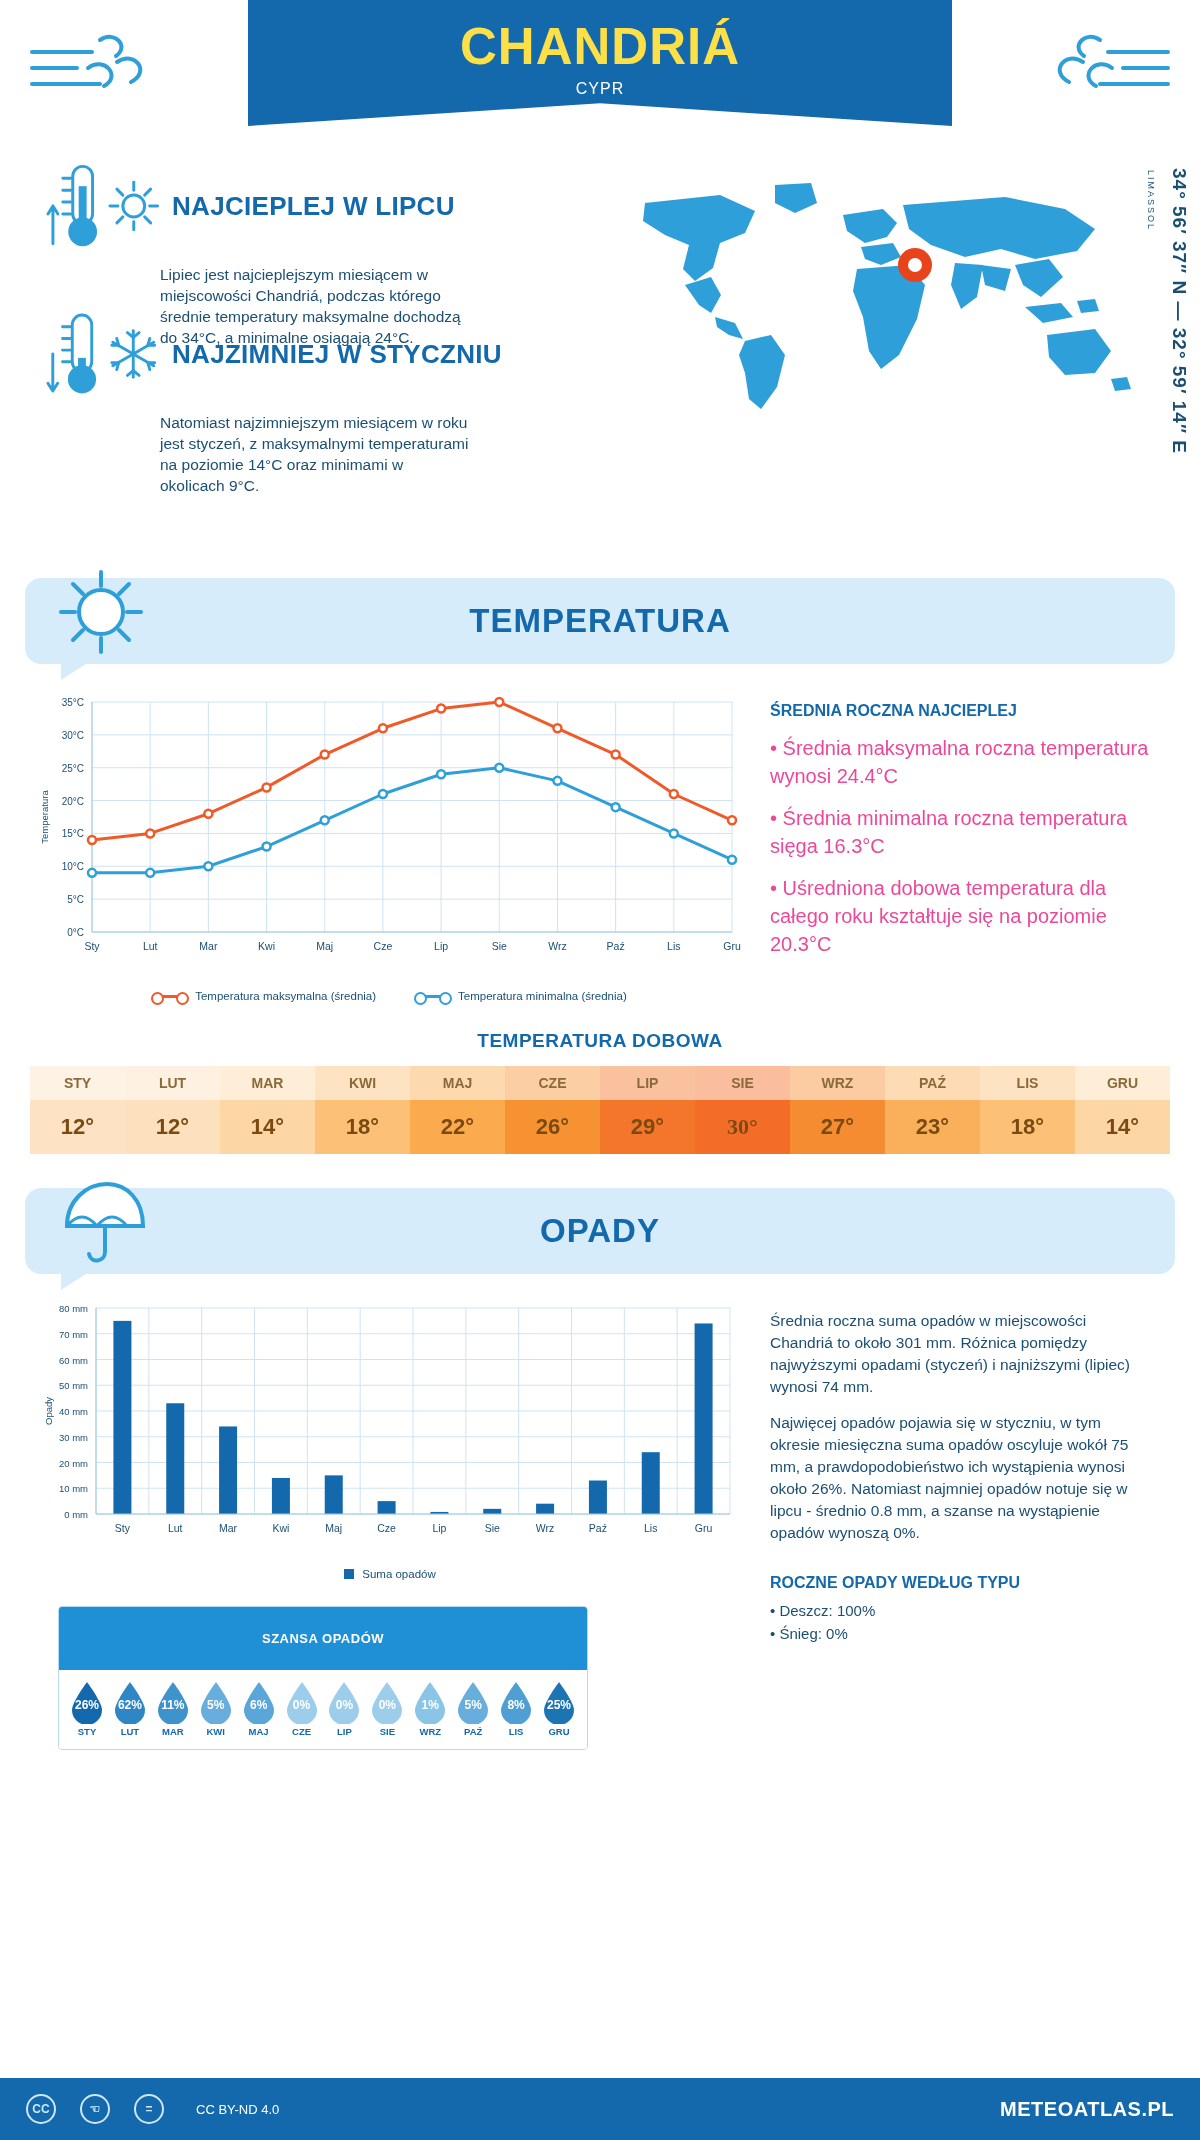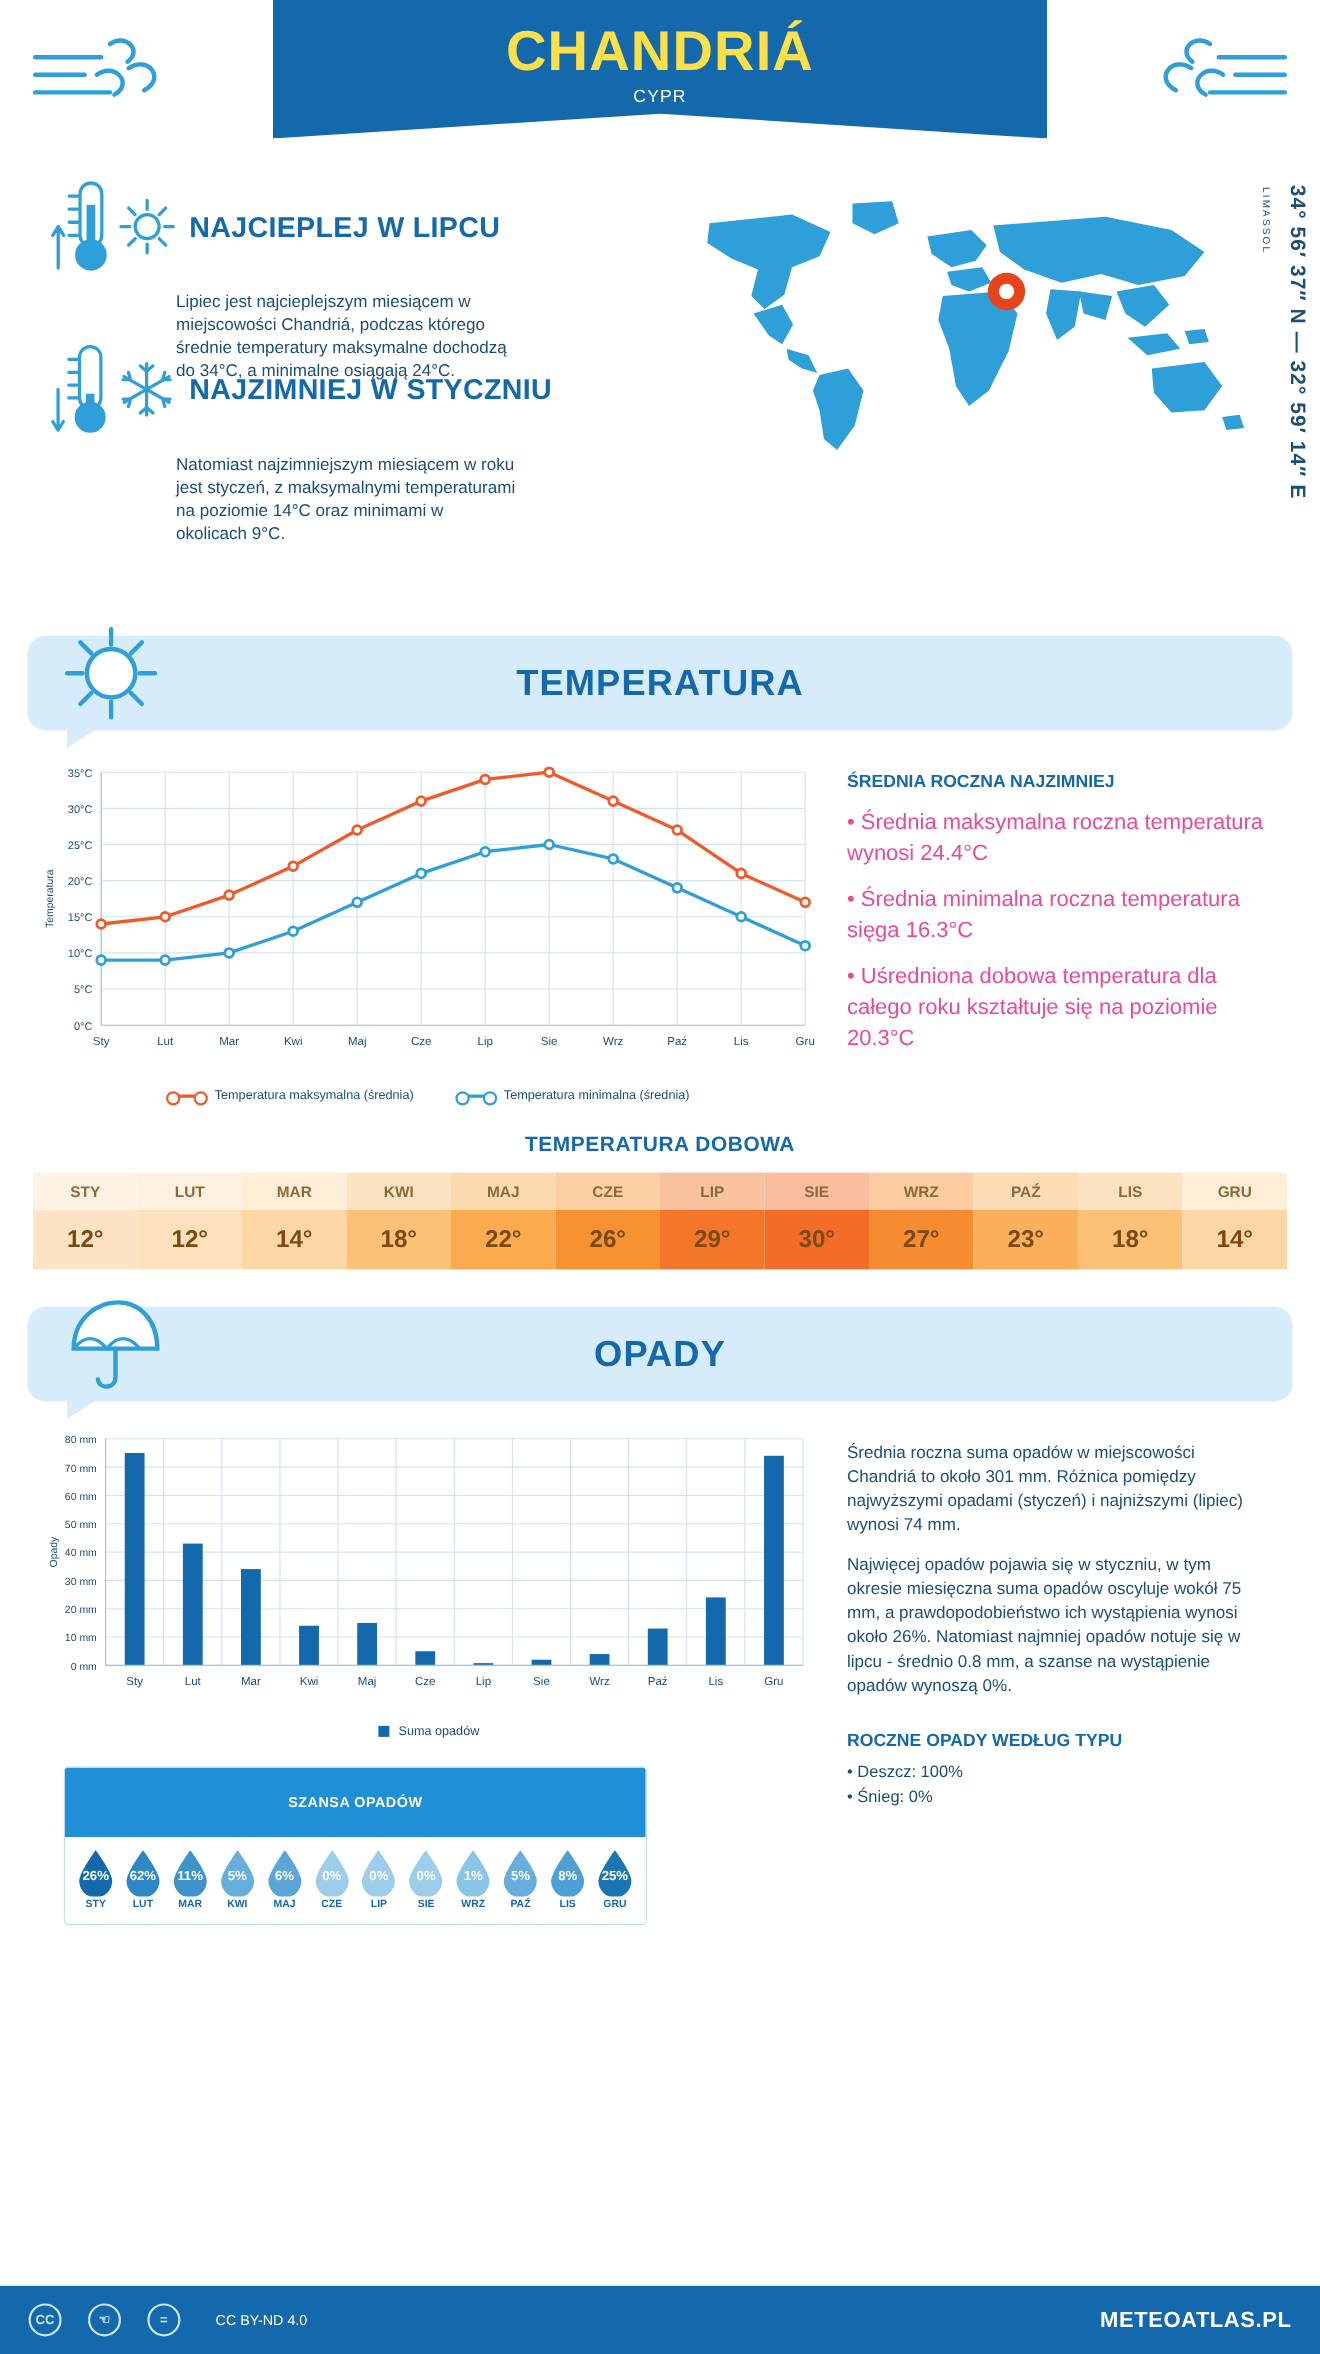--- a/index.html
+++ b/index.html
@@ -380,21 +380,21 @@
             <span class="legend-line" style="color:#ef5a28;background:#ef5a28"></span>
             <span>Temperatura maksymalna (średnia)</span>
           </div>
           <div class="legend-item">
             <span class="legend-line" style="color:#2e9fd8;background:#2e9fd8"></span>
             <span>Temperatura minimalna (średnia)</span>
           </div>
         </div>
       </div>
       <div class="side-box">
-        <div class="side-title">ŚREDNIA ROCZNA NAJZIMNIEJ</div>
+        <div class="side-title">ŚREDNIA ROCZNA NAJCIEPLEJ</div>
         <div class="side-item">• Średnia maksymalna roczna temperatura wynosi 24.4°C</div>
         <div class="side-item">• Średnia minimalna roczna temperatura sięga 16.3°C</div>
         <div class="side-item">• Uśredniona dobowa temperatura dla całego roku kształtuje się na poziomie 20.3°C</div>
       </div>
     </div>
 
     <div class="table-title">TEMPERATURA DOBOWA</div>
     <table class="daily">
       <thead>
           <tr id="daily-head">
@@ -414,21 +414,21 @@
         </thead>
       <tbody>
           <tr id="daily-body">
             <td style="background: rgb(253, 227, 196);">12°</td>
             <td style="background: rgb(253, 224, 189);">12°</td>
             <td style="background: rgb(253, 214, 166);">14°</td>
             <td style="background: rgb(252, 193, 119);">18°</td>
             <td style="background: rgb(251, 171, 78);">22°</td>
             <td style="background: rgb(247, 146, 51);">26°</td>
             <td style="background: rgb(244, 118, 42);">29°</td>
-            <td style="background: rgb(243, 109, 40);">30°</td>
+            <td style="background: rgb(243, 109, 40); font-family: Liberation Serif, serif;">30°</td>
             <td style="background: rgb(245, 140, 49);">27°</td>
             <td style="background: rgb(250, 176, 90);">23°</td>
             <td style="background: rgb(252, 193, 119);">18°</td>
             <td style="background: rgb(253, 214, 166);">14°</td>
           </tr>
         </tbody>
     </table>
   </div>
 
   <div class="banner" style="margin-top:34px;">

